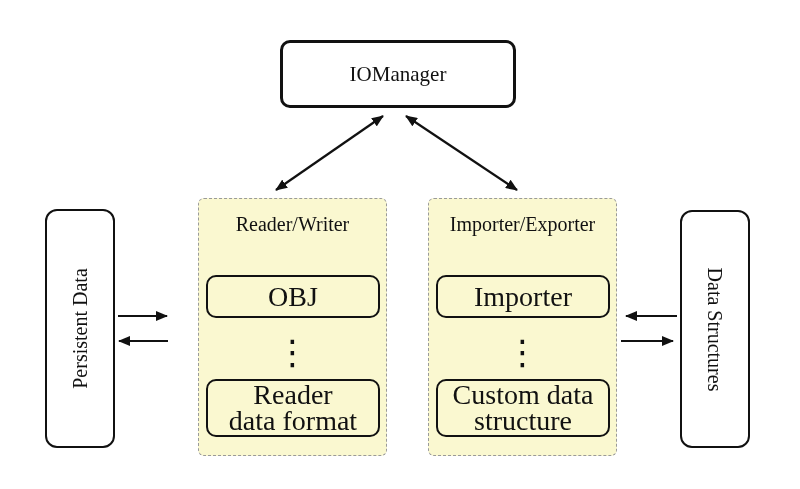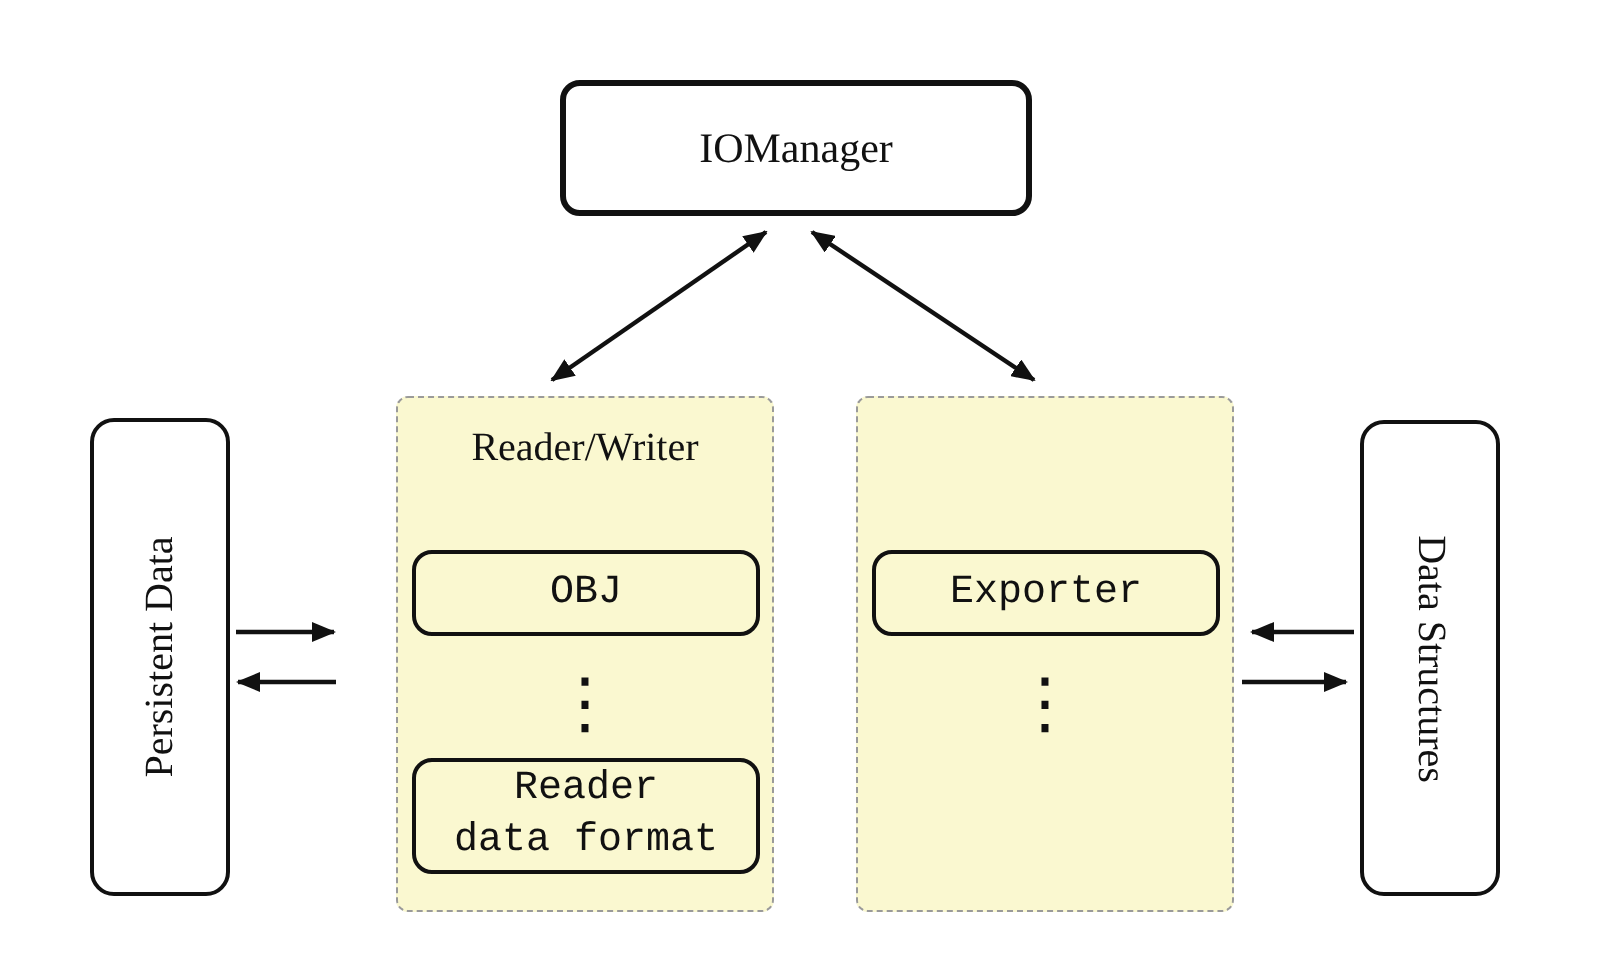--- a/index.html
+++ b/index.html
@@ -59,24 +59,23 @@
     left: 7px;
     right: 6px;
     box-sizing: border-box;
     border: 2.5px solid #111111;
     border-radius: 10px;
     background: #FAF8D0;
     display: flex;
     flex-direction: column;
     align-items: center;
     justify-content: center;
-    font-size: 20px;
+    font-size: 28px;
     line-height: 26px;
     text-align: center;
-    font-family: Liberation Mono, monospace;
   }
   .sub-node-top    { top: 76px;  height: 43px; }
   .sub-node-bottom { top: 180px; height: 58px; }
   .ellipsis {
     position: absolute;
     top: 128px;
     left: 0;
     right: 0;
     height: 50px;
     display: flex;
@@ -155,19 +154,24 @@
       <span>OBJ</span>
     </div>
     <div class="ellipsis">⋮</div>
     <div class="sub-node sub-node-bottom">
       <span>Reader</span>
       <span>data format</span>
     </div>
   </div>
 
   <div class="panel panel-right">
+    <div class="panel-title">Importer/Exporter</div>
     <div class="sub-node sub-node-top">
-      <span>Exporter</span>
+      <span>Importer</span>
     </div>
     <div class="ellipsis">⋮</div>
+    <div class="sub-node sub-node-bottom">
+      <span>Custom data</span>
+      <span>structure</span>
+    </div>
   </div>
 
 </div>
 
 </body></html>

